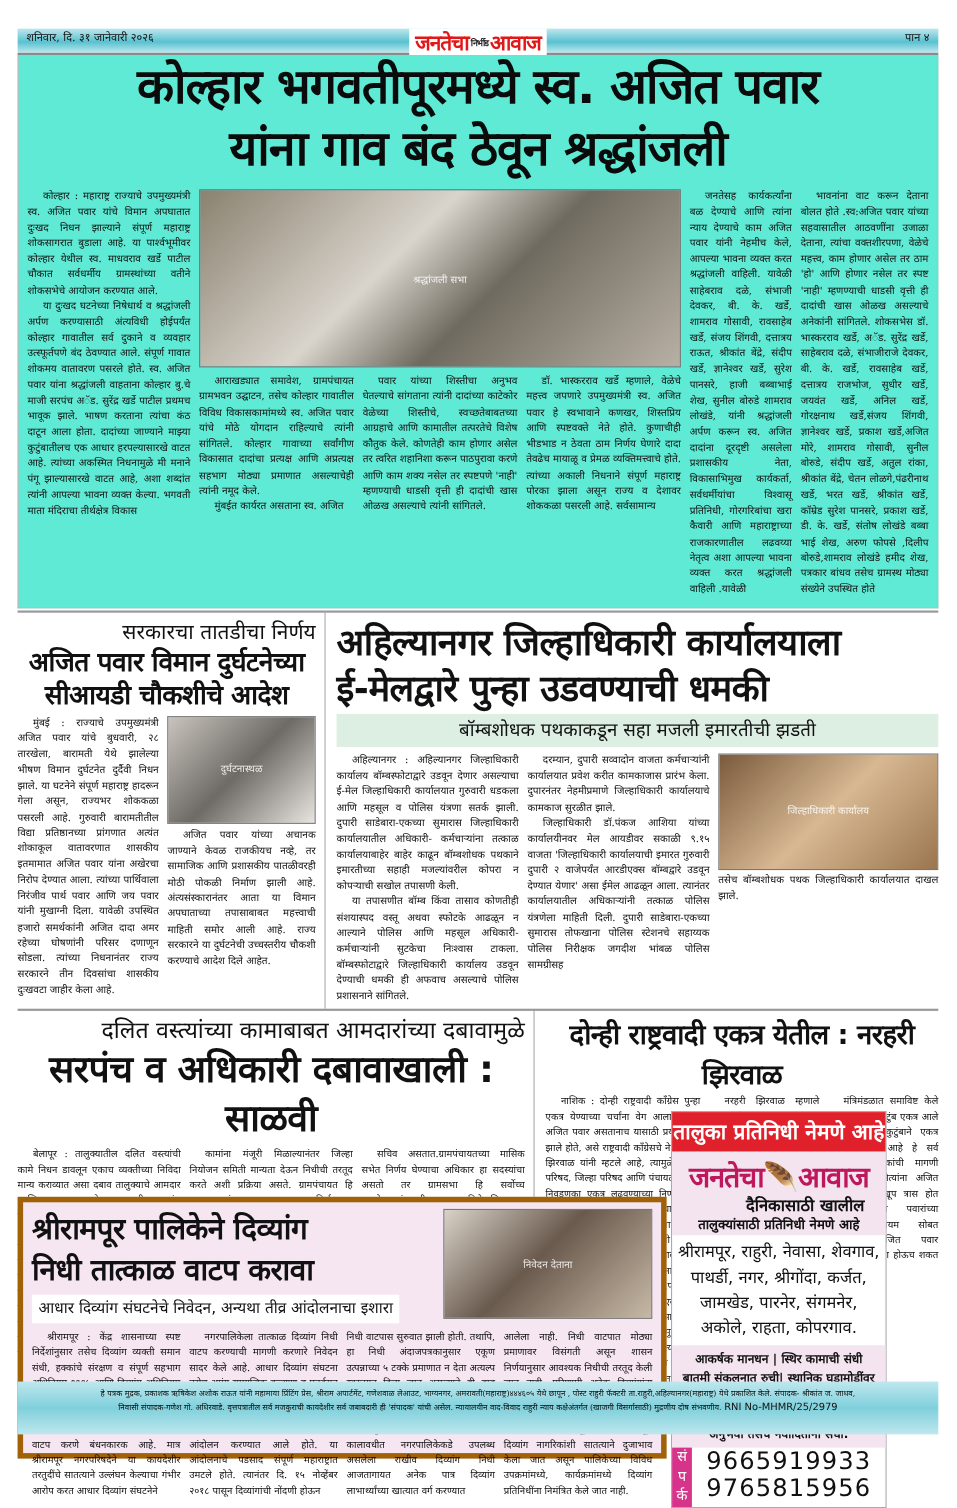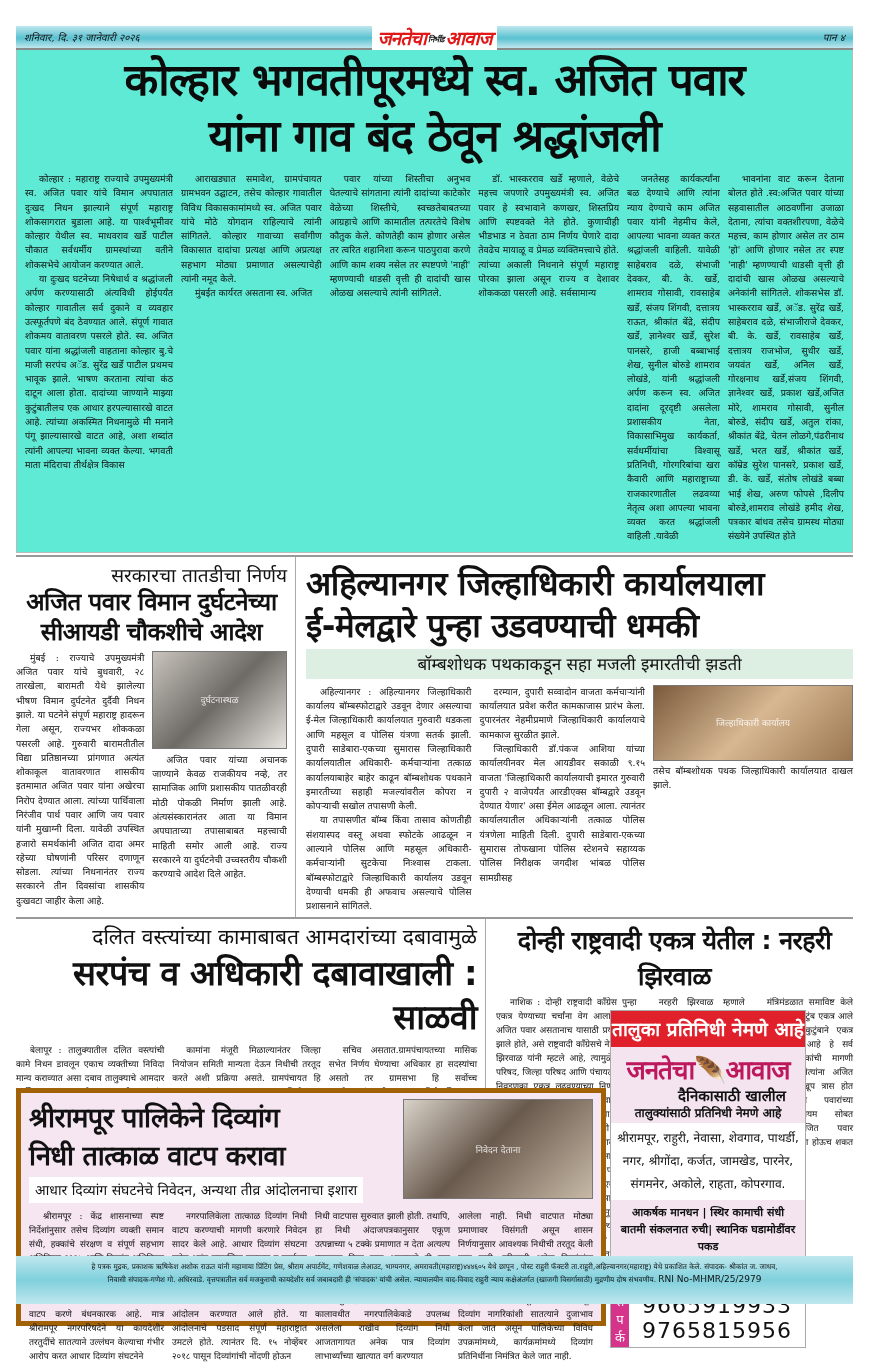--- a/index.html
+++ b/index.html
@@ -1,18 +1,18 @@
 <!DOCTYPE html>
 <html><head>
 <meta charset="utf-8">
 <style>
   * { box-sizing: border-box; margin: 0; padding: 0; }
   body { width: 870px; height: 1371px; background: #ffffff; font-family: "DejaVu Serif", serif; color: #111; position: relative; overflow: hidden; }
   .page { position: absolute; left: 16px; top: 26px; width: 837px; }
-  .topbar { position: relative; height: 24px; background: linear-gradient(#bfe7ee, #59c1d0 55%, #bfe7ee); border-bottom: 2px solid #8a8a8a; display: flex; align-items: center; justify-content: space-between; padding: 0 8px; font-size: 10px; font-style: italic; }
+  .topbar { position: relative; height: 24px; background: linear-gradient(#bfe7ee, #59c1d0 55%, #bfe7ee); border-bottom: 2px solid #8a8a8a; display: flex; align-items: flex-start; justify-content: space-between; padding: 0 8px; font-size: 10px; }
   .logo { position: absolute; left: 50%; transform: translateX(-50%); top: 0; height: 24px; background: #fff; padding: 0 6px; display: flex; align-items: center; font-family: "DejaVu Sans", sans-serif; font-weight: bold; font-size: 19px; color: #e01818; letter-spacing: -1px; }
   .logo .mid { font-size: 8px; color: #222; margin: 0 2px; }
   .hl-box { background: #5eead4; border: 1px solid #bbb; border-top: none; padding: 2px 8px 0; }
   .mainhead { font-family: "DejaVu Sans", sans-serif; font-weight: bold; text-align: center; font-size: 44px; line-height: 56px; letter-spacing: -1px; color: #0b0b0b; }
   .cols { display: flex; gap: 8px; font-size: 9.2px; line-height: 14.3px; text-align: justify; }
   .cols p { text-indent: 14px; }
   .story1 { display: grid; grid-template-columns: 148px 438px 1fr; gap: 8px; padding: 8px 0 8px; }
   .photo { background: linear-gradient(135deg,#8a8270,#d9d4cc 40%,#6f6a5f 60%,#b8b0a4); border: 1px solid #777; position: relative; overflow: hidden; }
   .photo .lbl { position: absolute; inset: 0; display: flex; align-items: center; justify-content: center; font-family: "DejaVu Sans", sans-serif; font-size: 9px; color: rgba(255,255,255,0.85); }
   .sec-mid { display: flex; border-top: 2px solid #999; margin-top: 2px; }
@@ -24,21 +24,21 @@
   .deck { background: #ddeee3; font-family: "DejaVu Sans", sans-serif; text-align: center; font-size: 17px; line-height: 30px; margin: 2px 0 6px; }
   .sec3 { display: flex; border-top: 2px solid #999; }
   .s3l { width: 470px; padding: 4px 8px 4px 0; border-right: 1px solid #aaa; }
   .s3r { flex: 1; padding: 4px 0 4px 10px; }
   .ad { border: 1px solid #aaa; background: #fff; font-family: "DejaVu Sans", sans-serif; text-align: center; }
   .ad-red { background: #e0202a; color: #fff; font-weight: bold; font-size: 19px; line-height: 36px; }
   .ad-logo { background: #f3e4ef; padding: 4px 0 2px; }
   .ad-logo .lg { color: #be185d; font-weight: bold; font-size: 26px; letter-spacing: -1px; }
   .ad-logo .l2 { font-weight: bold; font-size: 15px; line-height: 18px; padding-left: 48px; }
   .ad-logo .l3 { font-weight: bold; font-size: 12px; line-height: 16px; }
-  .ad-towns { font-size: 12px; line-height: 23px; padding: 4px 4px; }
+  .ad-towns { font-size: 15px; line-height: 23px; padding: 4px 4px; }
   .ad-pink { background: #f3e4ef; font-weight: bold; font-size: 11px; line-height: 17px; padding: 4px; }
   .ad-phone { display: flex; align-items: stretch; }
   .ad-phone .side { width: 18px; background: #d6338a; color: #fff; font-size: 13px; display: flex; flex-direction: column; justify-content: center; line-height: 18px; }
   .ad-phone .nums { flex: 1; font-size: 22px; line-height: 25px; letter-spacing: 1px; }
   .story4 { background: #f6e6f1; border: 5px solid #a16207; margin-top: 4px; width: 590px; padding: 6px 8px; }
   .s4head { font-family: "DejaVu Sans", sans-serif; font-weight: bold; font-size: 27px; line-height: 38px; letter-spacing: -0.5px; }
   .s4deck { background: #fff; font-family: "DejaVu Sans", sans-serif; font-size: 14px; line-height: 26px; padding: 0 6px; margin: 2px 0 6px; display: inline-block; }
   .footer { position: absolute; left: 16px; top: 1256px; width: 837px; height: 48px; background: linear-gradient(#bfe7ee, #7fd0dc 50%, #bfe7ee); font-size: 7.2px; line-height: 13px; text-align: center; padding-top: 4px; }
   .footer .rni { font-family: "DejaVu Sans", sans-serif; font-size: 9px; }
 </style>
@@ -61,20 +61,23 @@
     <div class="mainhead">
       <div>कोल्हार भगवतीपूरमध्ये स्व. अजित पवार</div>
       <div>यांना गाव बंद ठेवून श्रद्धांजली</div>
     </div>
     <div class="story1">
       <div class="cols" style="flex-direction:column;gap:0;">
         <p>कोल्हार : महाराष्ट्र राज्याचे उपमुख्यमंत्री स्व. अजित पवार यांचे विमान अपघातात दुःखद निधन झाल्याने संपूर्ण महाराष्ट्र शोकसागरात बुडाला आहे. या पार्श्वभूमीवर कोल्हार येथील स्व. माधवराव खर्डे पाटील चौकात सर्वधर्मीय ग्रामस्थांच्या वतीने शोकसभेचे आयोजन करण्यात आले.</p>
         <p>या दुःखद घटनेच्या निषेधार्थ व श्रद्धांजली अर्पण करण्यासाठी अंत्यविधी होईपर्यंत कोल्हार गावातील सर्व दुकाने व व्यवहार उत्स्फूर्तपणे बंद ठेवण्यात आले. संपूर्ण गावात शोकमय वातावरण पसरले होते. स्व. अजित पवार यांना श्रद्धांजली वाहताना कोल्हार बु.चे माजी सरपंच अॅड. सुरेंद्र खर्डे पाटील प्रथमच भावूक झाले. भाषण करताना त्यांचा कंठ दाटून आला होता. दादांच्या जाण्याने माझ्या कुटुंबातीलच एक आधार हरपल्यासारखे वाटत आहे. त्यांच्या अकस्मित निधनामुळे मी मनाने पंगू झाल्यासारखे वाटत आहे, अशा शब्दांत त्यांनी आपल्या भावना व्यक्त केल्या. भगवती माता मंदिराचा तीर्थक्षेत्र विकास</p>
       </div>
       <div style="display:flex;flex-direction:column;gap:6px;">
+        <div class="photo" style="height:162px;">
+            <span class="lbl">श्रद्धांजली सभा</span>
+          </div>
         <div class="cols">
           <div style="flex:1;">
             <p>आराखड्यात समावेश, ग्रामपंचायत ग्रामभवन उद्घाटन, तसेच कोल्हार गावातील विविध विकासकामांमध्ये स्व. अजित पवार यांचे मोठे योगदान राहिल्याचे त्यांनी सांगितले. कोल्हार गावाच्या सर्वांगीण विकासात दादांचा प्रत्यक्ष आणि अप्रत्यक्ष सहभाग मोठ्या प्रमाणात असल्याचेही त्यांनी नमूद केले.</p>
             <p>मुंबईत कार्यरत असताना स्व. अजित</p>
           </div>
           <div style="flex:1;">
               <p>पवार यांच्या शिस्तीचा अनुभव घेतल्याचे सांगताना त्यांनी दादांच्या काटेकोर वेळेच्या शिस्तीचे, स्वच्छतेबाबतच्या आग्रहाचे आणि कामातील तत्परतेचे विशेष कौतुक केले. कोणतेही काम होणार असेल तर त्वरित शहानिशा करून पाठपुरावा करणे आणि काम शक्य नसेल तर स्पष्टपणे 'नाही' म्हणण्याची धाडसी वृत्ती ही दादांची खास ओळख असल्याचे त्यांनी सांगितले.</p>
             </div>
           <div style="flex:1;">
               <p>डॉ. भास्करराव खर्डे म्हणाले, वेळेचे महत्त्व जपणारे उपमुख्यमंत्री स्व. अजित पवार हे स्वभावाने कणखर, शिस्तप्रिय आणि स्पष्टवक्ते नेते होते. कुणाचीही भीडभाड न ठेवता ठाम निर्णय घेणारे दादा तेवढेच मायाळू व प्रेमळ व्यक्तिमत्त्वाचे होते. त्यांच्या अकाली निधनाने संपूर्ण महाराष्ट्र पोरका झाला असून राज्य व देशावर शोककळा पसरली आहे. सर्वसामान्य</p>
@@ -120,33 +123,33 @@
       <div class="cols">
         <div style="flex:1;">
           <p>अहिल्यानगर : अहिल्यानगर जिल्हाधिकारी कार्यालय बॉम्बस्फोटाद्वारे उडवून देणार असल्याचा ई-मेल जिल्हाधिकारी कार्यालयात गुरुवारी धडकला आणि महसूल व पोलिस यंत्रणा सतर्क झाली. दुपारी साडेबारा-एकच्या सुमारास जिल्हाधिकारी कार्यालयातील अधिकारी- कर्मचाऱ्यांना तत्काळ कार्यालयाबाहेर बाहेर काढून बॉम्बशोधक पथकाने इमारतीच्या सहाही मजल्यांवरील कोपरा न कोपऱ्याची सखोल तपासणी केली.</p>
           <p>या तपासणीत बॉम्ब किंवा तासाव कोणतीही संशयास्पद वस्तू अथवा स्फोटके आढळून न आल्याने पोलिस आणि महसूल अधिकारी-कर्मचाऱ्यांनी सुटकेचा निःश्वास टाकला. बॉम्बस्फोटाद्वारे जिल्हाधिकारी कार्यालय उडवून देण्याची धमकी ही अफवाच असल्याचे पोलिस प्रशासनाने सांगितले.</p>
         </div>
         <div style="flex:1;">
           <p>दरम्यान, दुपारी सव्वादोन वाजता कर्मचाऱ्यांनी कार्यालयात प्रवेश करीत कामकाजास प्रारंभ केला. दुपारनंतर नेहमीप्रमाणे जिल्हाधिकारी कार्यालयाचे कामकाज सुरळीत झाले.</p>
           <p>जिल्हाधिकारी डॉ.पंकज आशिया यांच्या कार्यालयीनवर मेल आयडीवर सकाळी ९.१५ वाजता 'जिल्हाधिकारी कार्यालयाची इमारत गुरुवारी दुपारी २ वाजेपर्यंत आरडीएक्स बॉम्बद्वारे उडवून देण्यात येणार' असा ईमेल आढळून आला. त्यानंतर कार्यालयातील अधिकाऱ्यांनी तत्काळ पोलिस यंत्रणेला माहिती दिली. दुपारी साडेबारा-एकच्या सुमारास तोफखाना पोलिस स्टेशनचे सहाय्यक पोलिस निरीक्षक जगदीश भांबळ पोलिस सामग्रीसह</p>
         </div>
         <div style="width:200px;">
-          <div class="photo" style="height:76px;background:linear-gradient(135deg,#7a5a3c,#d7b892 50%,#9a7650);">
+          <div class="photo" style="height:106px;background:linear-gradient(135deg,#7a5a3c,#d7b892 50%,#9a7650);">
               <span class="lbl">जिल्हाधिकारी कार्यालय</span>
             </div>
           <p style="text-indent:0;margin-top:3px;">तसेच बॉम्बशोधक पथक जिल्हाधिकारी कार्यालयात दाखल झाले.</p>
         </div>
       </div>
     </div>
   </div>
 
   <div class="sec3">
     <div class="s3l">
       <div class="kicker" style="font-size:21px;line-height:28px;">दलित वस्त्यांच्या कामाबाबत आमदारांच्या दबावामुळे</div>
-      <div class="subhead" style="font-size:34px;line-height:44px;text-align:right;">सरपंच व अधिकारी दबावाखाली : साळवी</div>
+      <div class="subhead" style="font-size:34px;line-height:44px;">सरपंच व अधिकारी दबावाखाली : साळवी</div>
       <div class="cols" style="margin-top:4px;font-size:8.8px;line-height:14px;">
         <div style="flex:1;">
             <p>बेलापूर : तालुक्यातील दलित वस्त्यांची कामे निधन डावलून एकाच व्यक्तीच्या निविदा मान्य कराव्यात असा दबाव तालुक्याचे आमदार आणित असून यामुळे तालुक्यातील सरपंच तसेच पंचायत राज व्यवस्थेच्या तिन्ही स्तरावरील अधिकारी तणावाखाली असल्याचा गंभीर आरोप बेलापूर ग्रामपंचायतीच्या सरपंच मिनाताई साळवी यांनी केला आहे. पंचायतीच्या पत्रकात सौ.साळवी यांनी म्हटले आहे की,पंचायत राज त्रिस्तरीय व्यवस्थेतील ग्रामपंचायत हि महत्त्वाची व प्राथमिक घटक आहे.अनुसूचित जाती,जमाती,आदिवासी व दलित वस्त्यांमधील विकास कामांना आराखडा मंजूर करण्याचा सर्वस्वी अधिकार ग्रामसभेचा आहे.यानुसार आराखड्यातील मंजूर कामे पुढील कार्यवाहीसाठी पंचायत समिती व जिल्हा परिषदेकडे अग्रेषित करण्यात येतात.सदरची</p>
           </div>
         <div style="flex:1;">
             <p>कामांना मंजूरी मिळाल्यानंतर जिल्हा नियोजन समिती मान्यता देऊन निधीची तरतूद करते अशी प्रक्रिया असते. ग्रामपंचायत हि स्वायत्त संस्था असून शासन निर्णय व आदेशानुसार काम करते.अनुसूचित जाती,जमाती,नवबौध्द व आदिवासी आदिसह दलित वस्त्यांची मंजूर कामे देण्याबाबतचे निकष ठरलेले असून त्याबाबतचा अधिकारही ग्रामपंचायतीना आहे.मात्र तालुक्याचे आमदार संपूर्ण तालुक्यातील ग्रामपंचायतींच्या दलित वस्त्यांची कामे एकाच ठेकेदारास द्यावीत असा आग्रह धरतात,तसेच तसे न केल्यास काम बंद करण्याचा आणि नोकरी लावण्याचा दबाव आणतात.यामुळे तालुक्यातील सरपंच तणावाखाली असल्याचे साळवी यांनी नमूद केले आहे. ग्रामपंचायत हि स्वायत्त संस्था असून सरपंच हे अध्यक्ष तर ग्रामपंचायत अधिकारी हे</p>
           </div>
         <div style="flex:1;">
             <p>सचिव असतात.ग्रामपंचायतच्या मासिक सभेत निर्णय घेण्याचा अधिकार हा सदस्यांचा असतो तर ग्रामसभा हि सर्वोच्च असते.ग्रामपंचायतीच्या या विशेषाधिकारावर दबाव आणून हस्तक्षेप करण्याचा व ग्रामपंचायत पदाधिकारी व अधिकाऱ्यांना दबाव आणून नियमबाह्य कामे करायला लावण्याचा आमदारांना अधिकार नाही.आमदारांच्या या पायंड्यामुळे विकास कामांना खिळ बसत असून जाणिवपूर्वक विकास कामात राजकीय हेतूने अडथळे आणले जात आहेत.या संदर्भात राज्याचे मुख्यमंत्री नाम. देवेन्द्रजी फडणवीस ,उपमुख्यमंत्री नाम.एकनाथ शिंदे ,विधानसभेचे अध्यक्ष राहुल नार्वेकर ,जिल्ह्याचे पालकमंत्री नाम.राधाकृष्ण विखे पा. यांचेसह समाजसेवक अण्णा हजारे यांना निवेदन देऊन लक्ष घालण्याची विनंती करण्यात येत असल्याचे मिनाताई साळवी यांनी म्हटले आहे.</p>
           </div>

